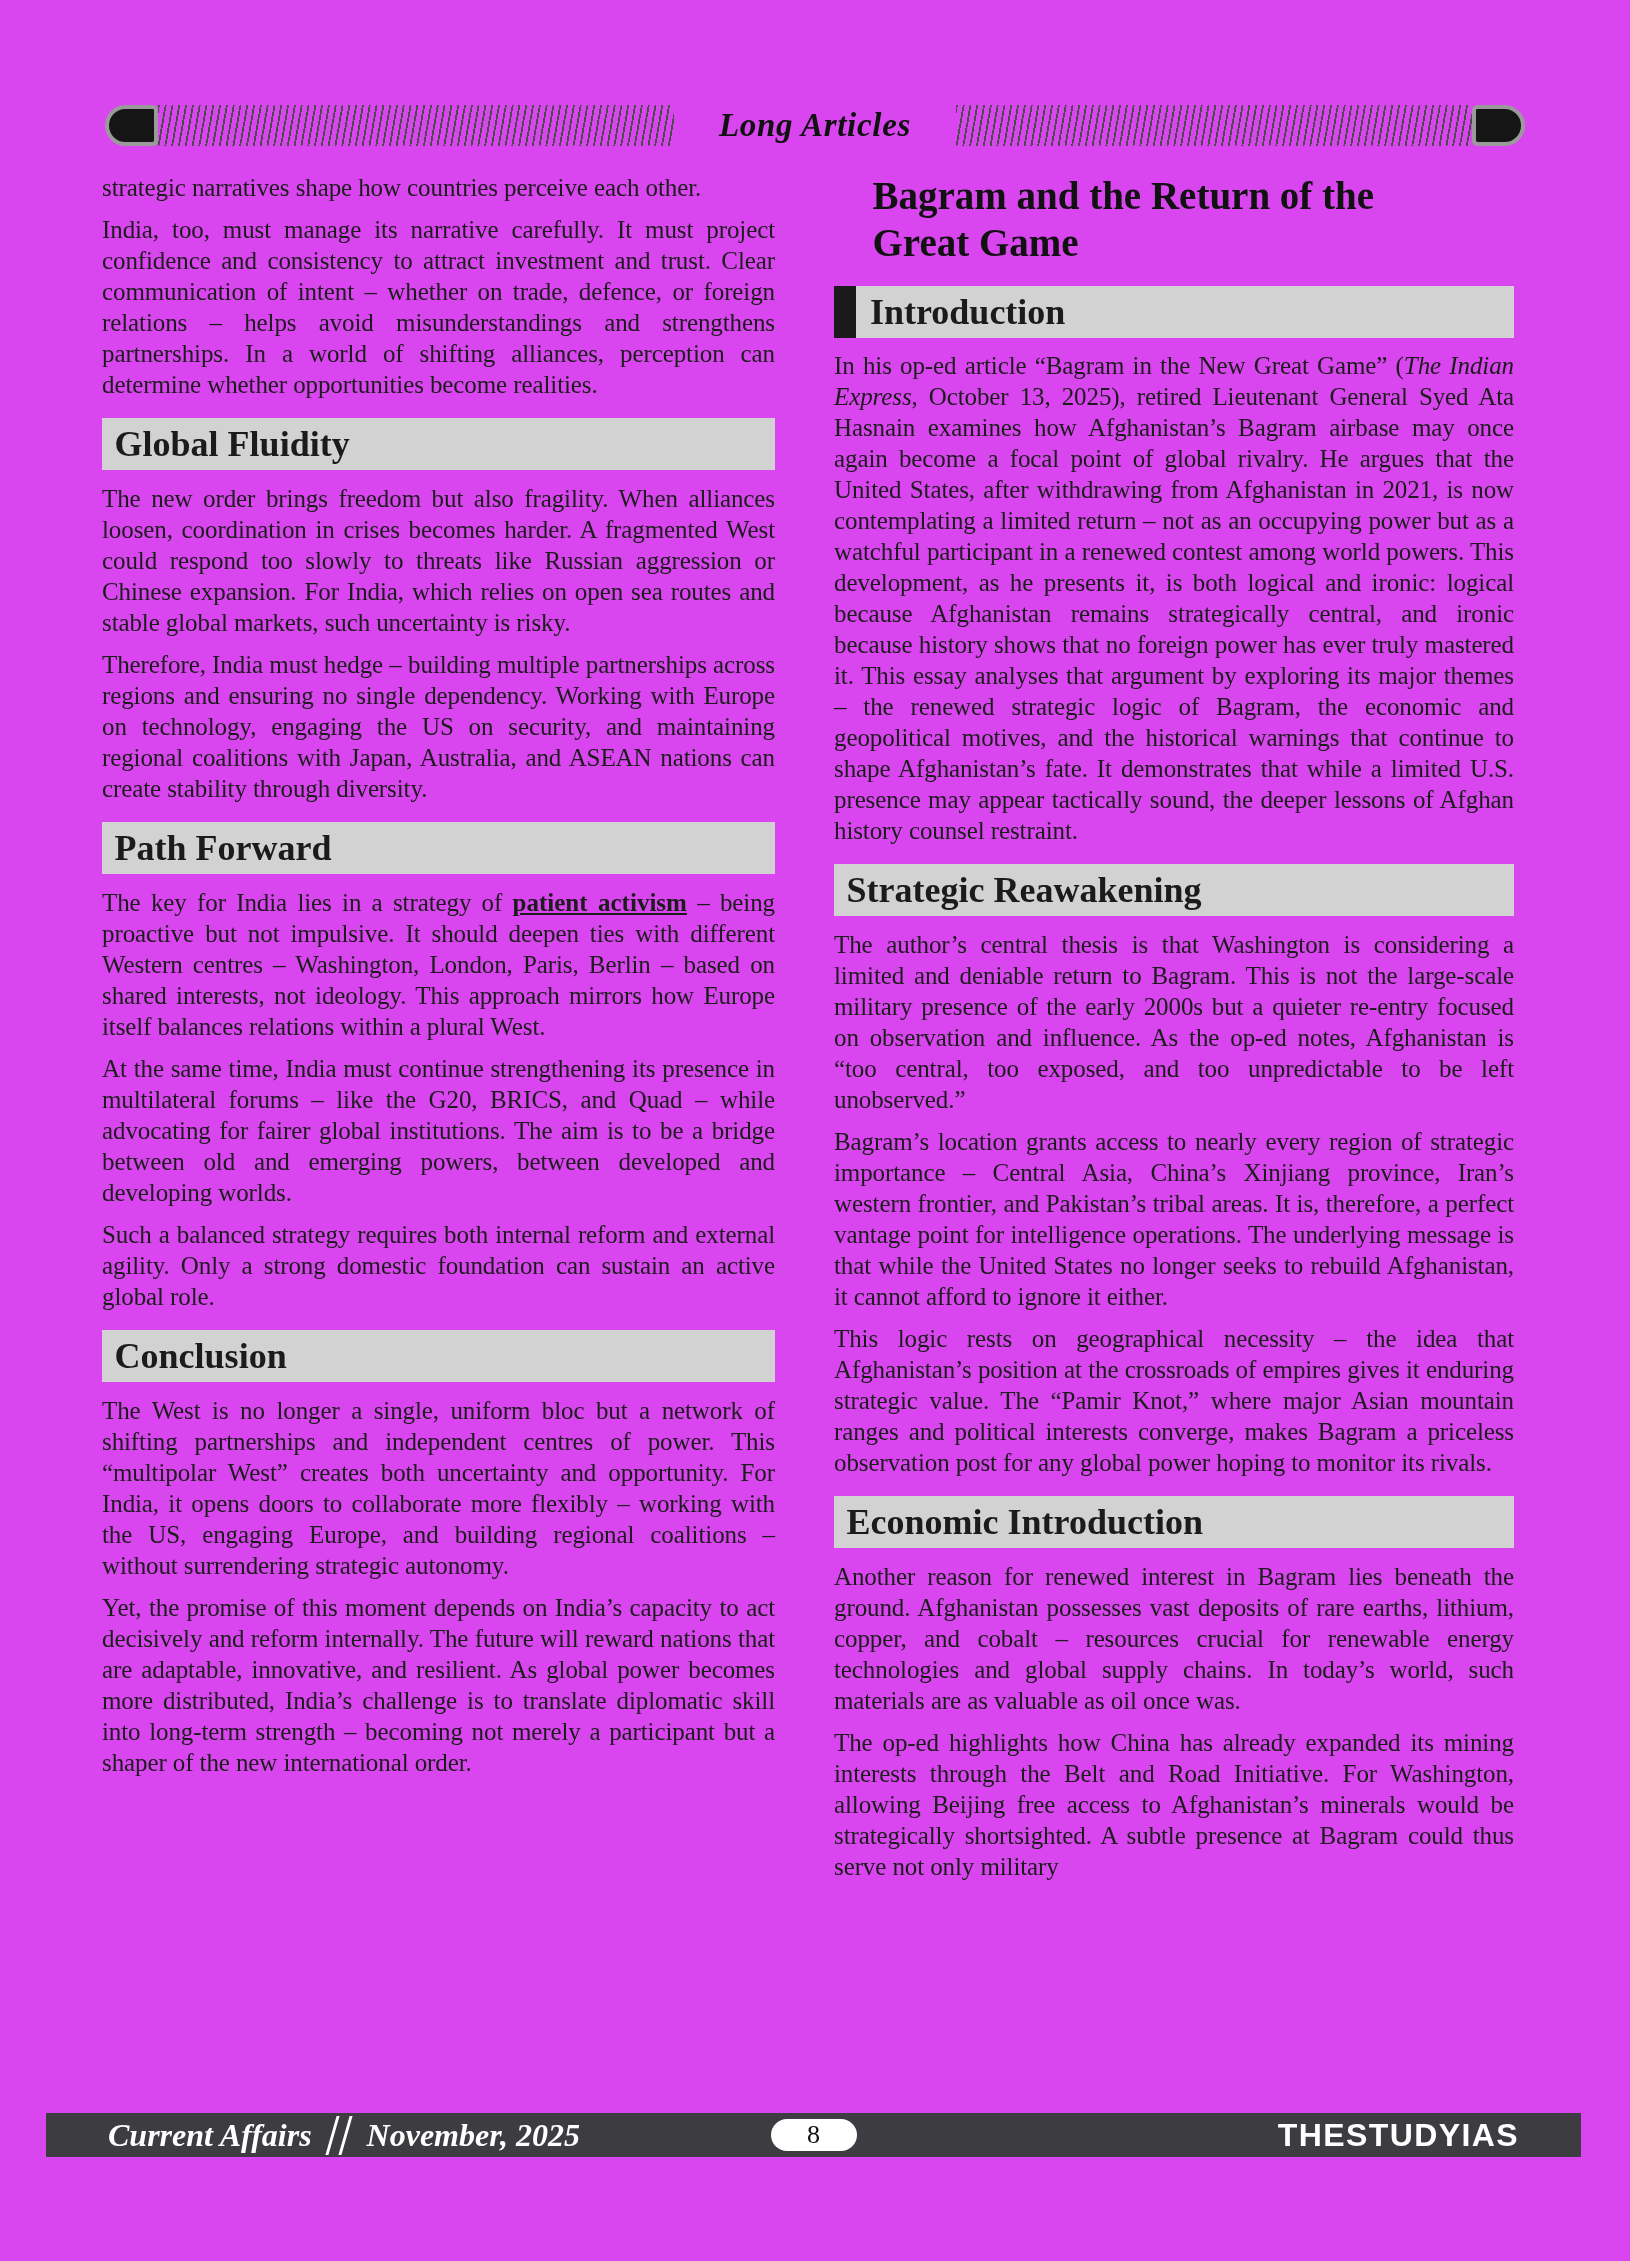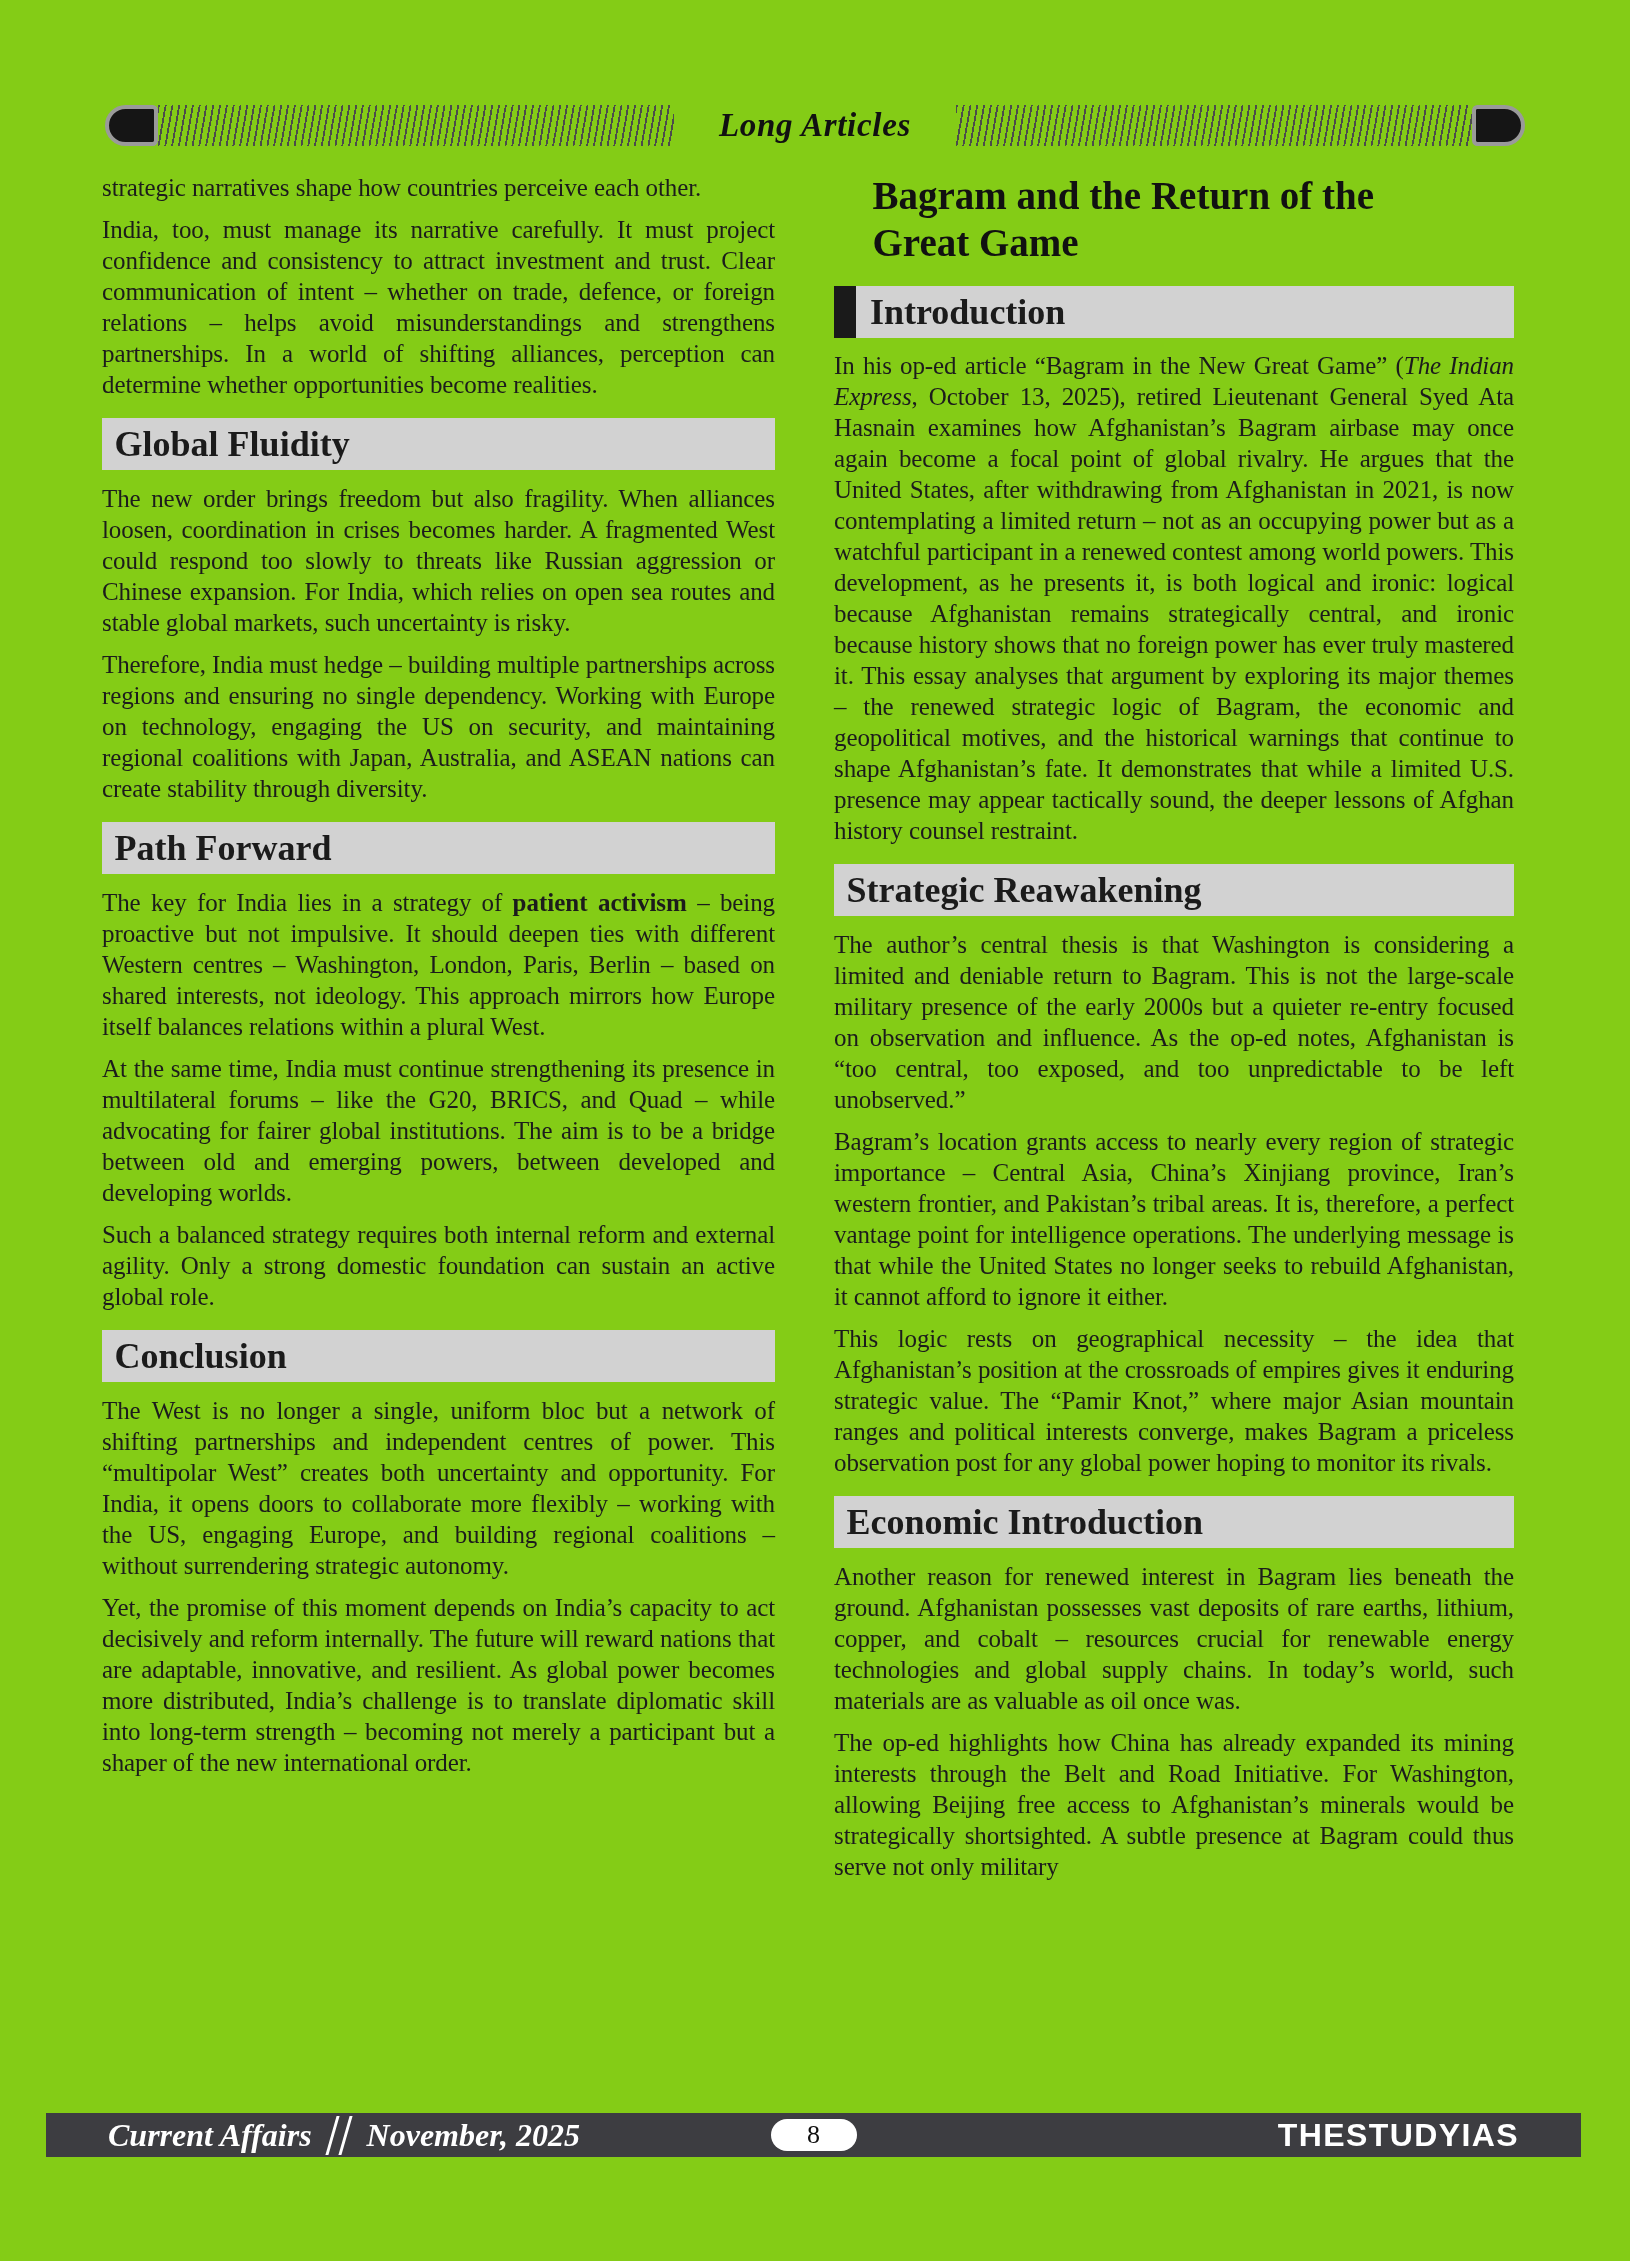--- a/index.html
+++ b/index.html
@@ -1,18 +1,18 @@
 <!DOCTYPE html>
 <html lang="en" style="font-size:11.2px"><head>
 <meta charset="utf-8">
 <style>
   html,body { margin:0; padding:0; background:#ffffff; }
   .page {
     position:relative; width:1630px; height:2261px; overflow:hidden;
-    background:#84cc16; color:#1c1c1c;
+    background:#d946ef; color:#1c1c1c;
     font-family:"Liberation Serif", serif;
   }
 
   
   .page-header {
     position:absolute; top:105px; left:105px; right:105px; height:41px;
     display:flex; align-items:stretch;
   }
   .cap { width:53px; background:#151515; border:4.2px solid #9a9a9a; box-sizing:border-box; }
   .cap-left  { border-radius:21px 5.6px 5.6px 21px; }
@@ -32,21 +32,21 @@
     position:absolute; top:172px; left:102px; width:1430px;
     display:flex; gap:59px; align-items:flex-start;
   }
   .col-left  { width:673px; }
   .col-right { width:680px; }
 
   .body-p {
     margin:0 0 11.2px 0; font-size:25px; line-height:31px;
     text-align:justify; letter-spacing:-0.1px; hyphens:auto;
   }
-  .body-p b { letter-spacing:0; }
+  .body-p b { letter-spacing:0;text-decoration:underline; }
   .ital { font-style:italic; }
 
   .h-bar {
     background:#d2d2d2; height:52px; margin:18px 0 12.6px 0; padding:0 0 0 12.6px;
     font-size:36px; font-weight:bold; line-height:52px; color:#1b1b1b;
     position:relative; box-sizing:border-box;
   }
   .h-bar.with-tab { padding-left:36px; }
   .tab-block {
     position:absolute; left:0; top:0; bottom:0; width:22px; background:#1a1a1a;

